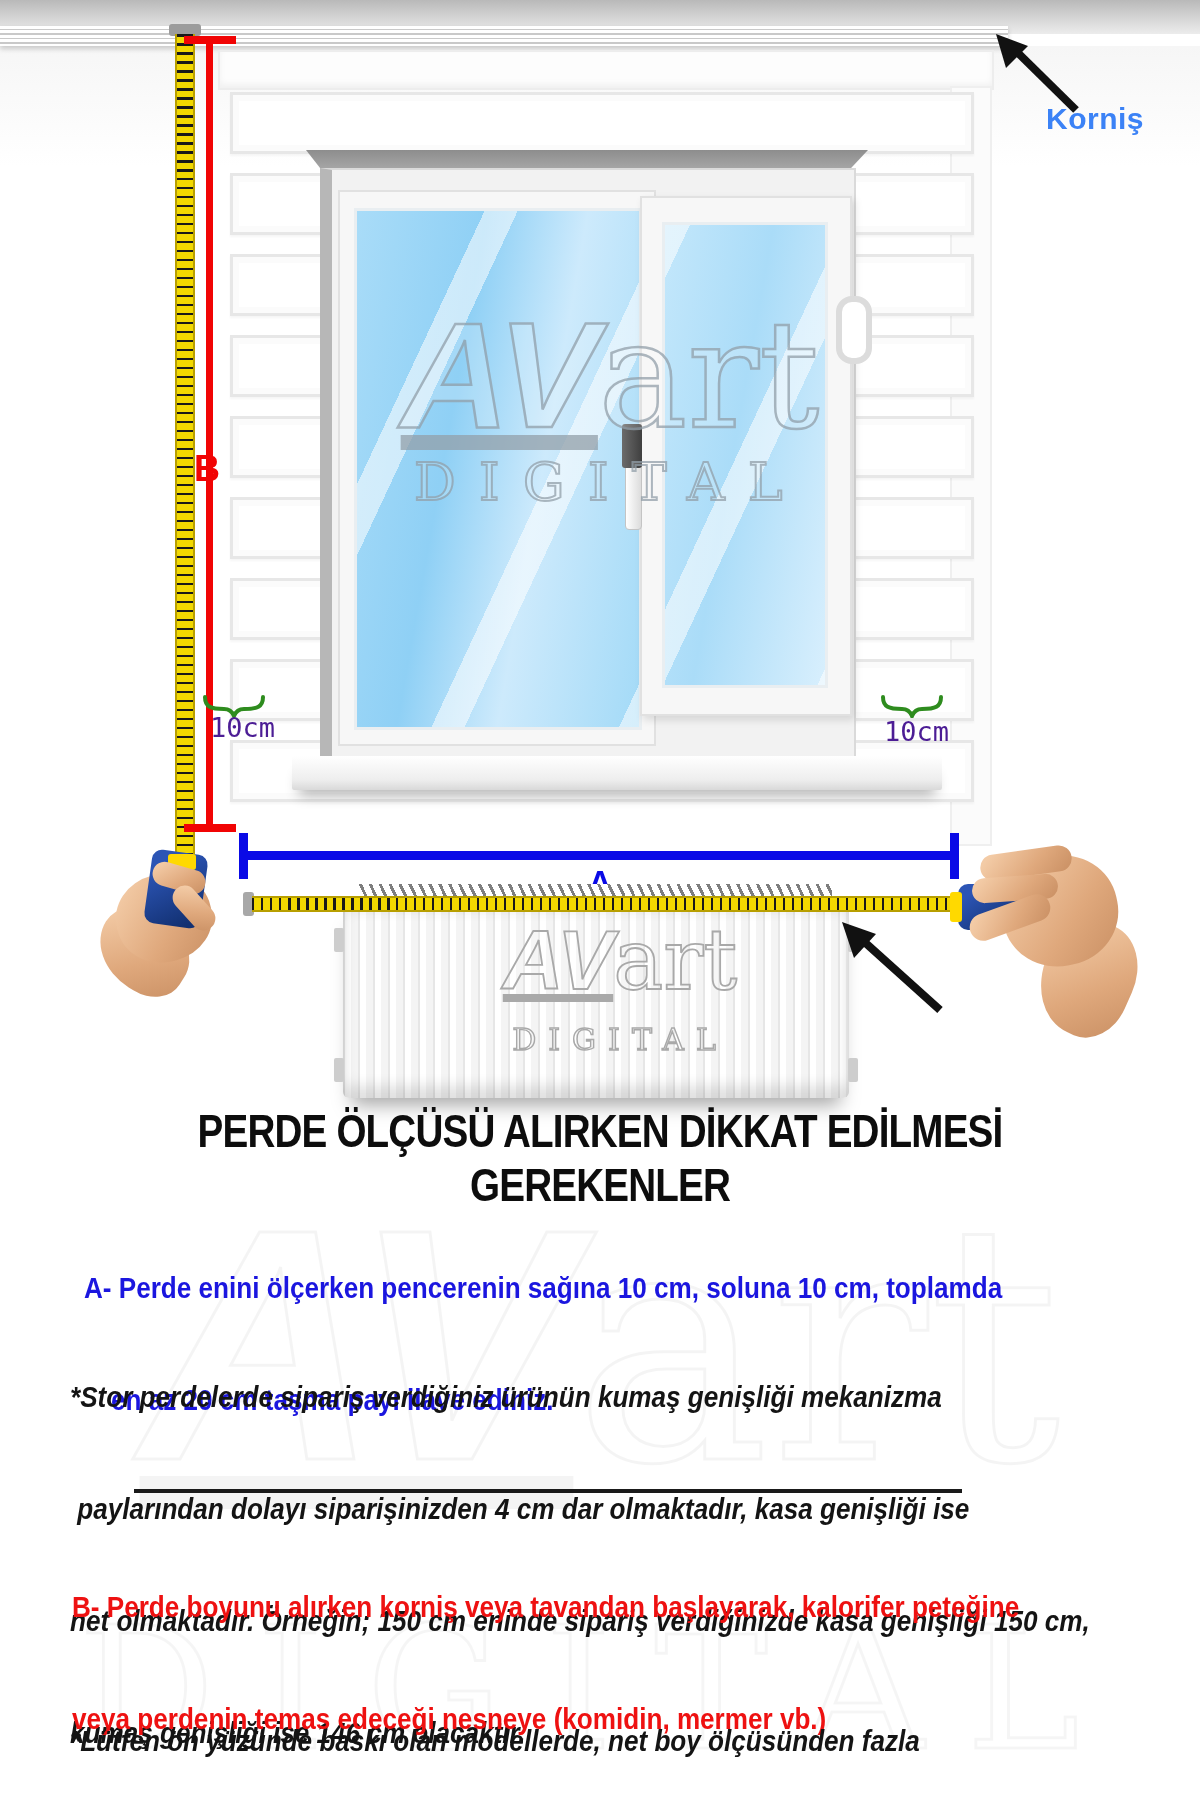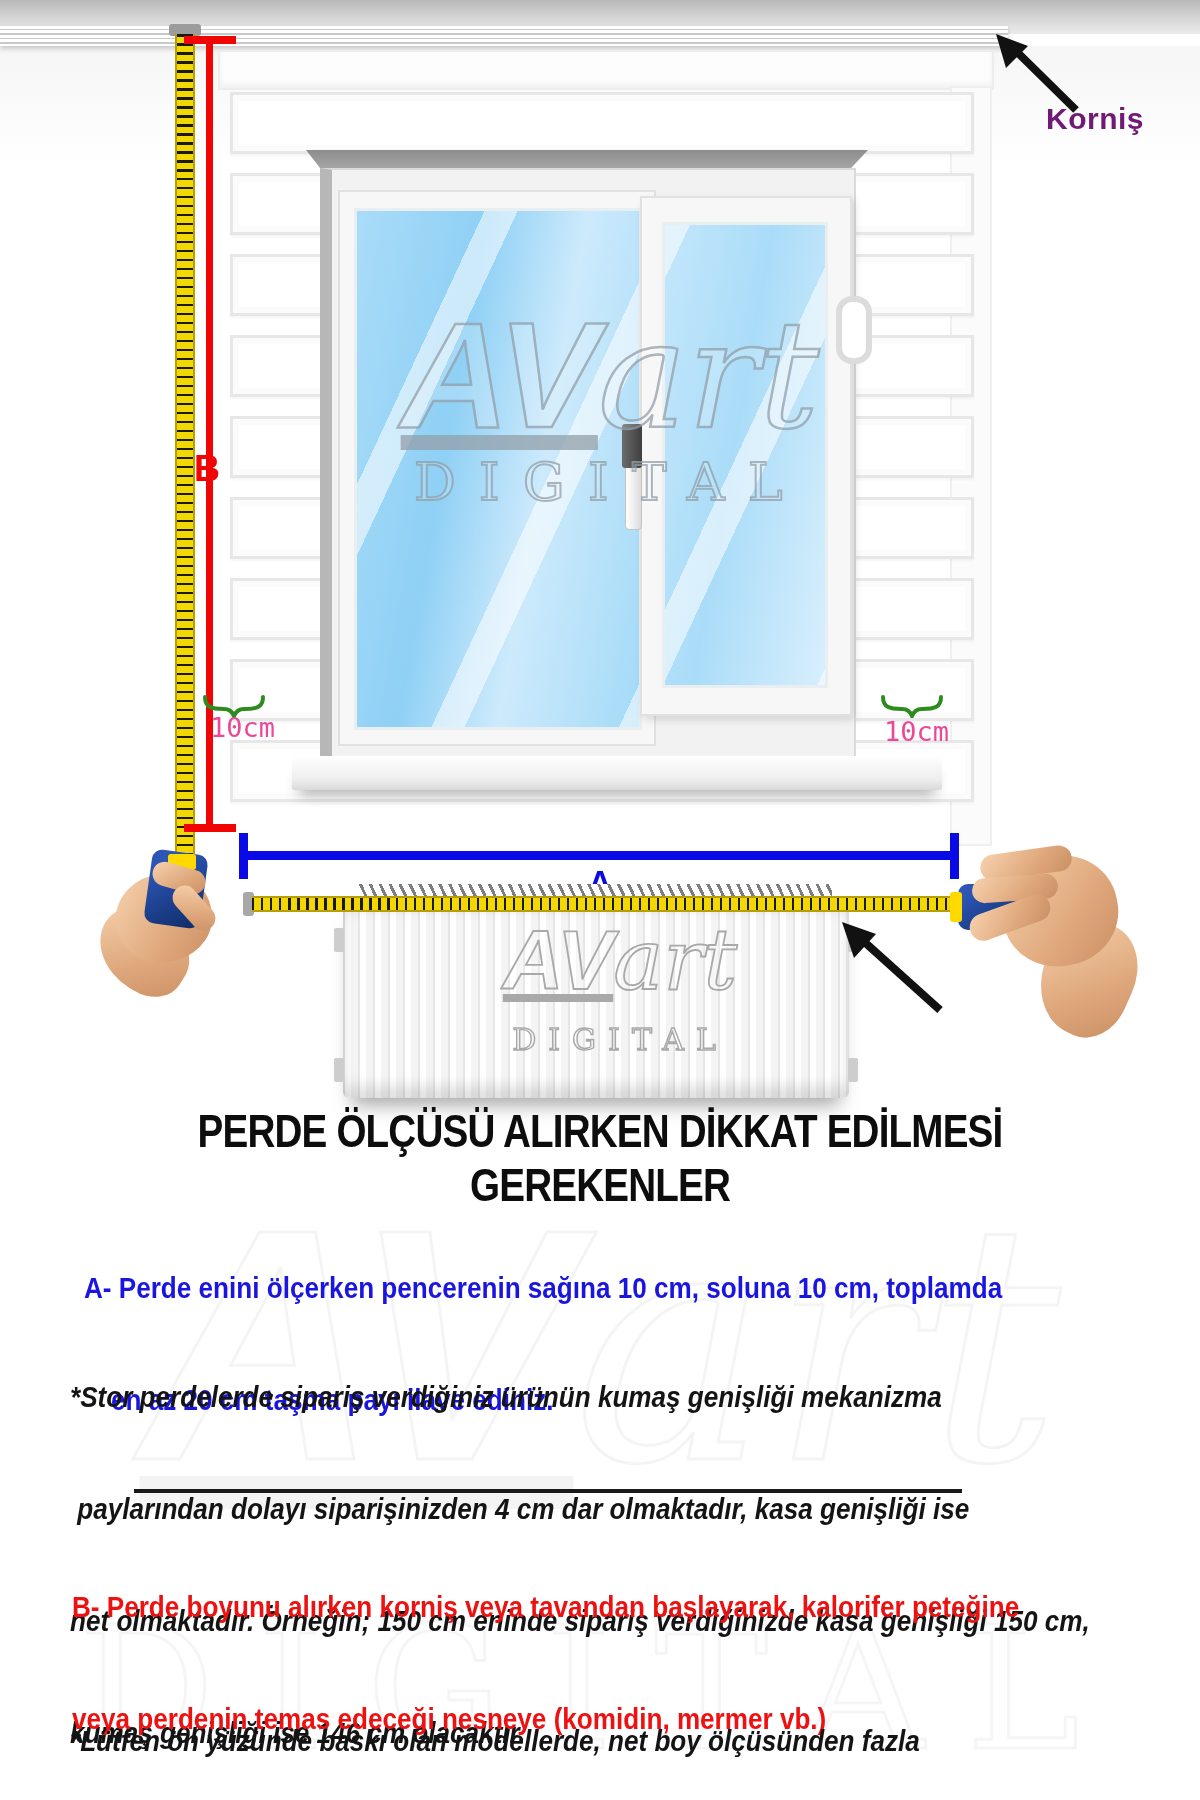--- a/index.html
+++ b/index.html
@@ -43,21 +43,21 @@
   .handle-bar{left:625px;top:430px;width:15px;height:98px;background:linear-gradient(90deg,#ffffff,#dcdcdc);
               border:1px solid #c4c4c4;border-radius:4px;}
   .handle-grip{left:622px;top:424px;width:20px;height:44px;background:linear-gradient(90deg,#6b6b6b,#3f3f3f);
                border-radius:3px;}
   .sill{left:292px;top:756px;width:650px;height:34px;background:linear-gradient(180deg,#ffffff 0%,#eeeeee 70%,#d9d9d9 100%);
         border-radius:2px;box-shadow:0 12px 14px -7px rgba(0,0,0,.3);}
 
   
   .wm{pointer-events:none;white-space:nowrap;}
   .wm .av{font-weight:700;font-style:italic;font-family:"Liberation Sans",sans-serif;text-decoration:underline;}
-  .wm .art{font-style:italic;font-family:"DejaVu Serif",serif;}
+  .wm .art{font-family:"DejaVu Serif",serif;}
   .wm-win{left:330px;top:300px;width:560px;text-align:center;font-size:150px;line-height:150px;
           color:rgba(255,255,255,.25);-webkit-text-stroke:2.5px #93a0aa;opacity:.75;}
   .wm-win-sub{left:340px;top:452px;width:540px;text-align:center;font-family:"DejaVu Serif",serif;
           font-size:52px;letter-spacing:.45em;color:rgba(255,255,255,.2);-webkit-text-stroke:2px #93a0aa;opacity:.75;}
   .wm-rad{left:470px;top:918px;width:300px;text-align:center;font-size:84px;line-height:84px;
           color:rgba(255,255,255,.2);-webkit-text-stroke:1.8px #a9a9a9;}
   .wm-rad-sub{left:470px;top:1022px;width:300px;text-align:center;font-family:"DejaVu Serif",serif;
           font-size:30px;letter-spacing:.4em;color:rgba(255,255,255,.2);-webkit-text-stroke:1.4px #a9a9a9;}
   .wm-page{left:90px;top:1180px;width:1020px;text-align:center;font-size:330px;line-height:330px;
            color:transparent;-webkit-text-stroke:3px rgba(0,0,0,.045);}
@@ -75,24 +75,24 @@
   .tape-hook-h{left:243px;top:892px;width:11px;height:24px;background:#a8a8a8;border-radius:3px;}
 
   .line-b{left:206px;top:40px;width:7px;height:792px;background:#f10404;}
   .cap-b{width:52px;height:8px;background:#f10404;left:184px;}
   .label-b{left:194px;top:448px;font-size:36px;font-weight:700;color:#f10404;}
 
   .line-a{left:241px;top:851px;width:716px;height:9px;background:#0a0ae6;}
   .cap-a{width:9px;height:46px;background:#0a0ae6;top:833px;}
   .label-a{left:560px;top:864px;width:80px;text-align:center;font-size:32px;font-weight:700;color:#0a0ae6;}
 
-  .green{color:#ec4899;}
+  .green{color:#4c1d95;}
   .cm-label{font-family:"DejaVu Sans Mono",monospace;font-size:27px;}
 
-  .black-label{font-size:30px;font-weight:700;color:#701a75;letter-spacing:.5px;}
+  .black-label{font-size:30px;font-weight:700;color:#3b82f6;letter-spacing:.5px;}
 
   
   .rad-grille{left:358px;top:884px;width:474px;height:20px;
               background:repeating-linear-gradient(65deg,#7e7e7e 0 3px,#ffffff 3px 9px);}
   .rad-body{left:343px;top:902px;width:506px;height:196px;border-radius:6px;
             background:repeating-linear-gradient(90deg,#e6e6e6 0 2px,#ffffff 2px 8px,#f4f4f4 8px 15px);
             box-shadow:inset 0 10px 12px rgba(0,0,0,.07), inset 0 -12px 14px rgba(0,0,0,.12), 0 16px 18px -9px rgba(0,0,0,.35);}
   .rad-tab{width:10px;height:24px;background:#cdcdcd;border-radius:2px;}
 
   

